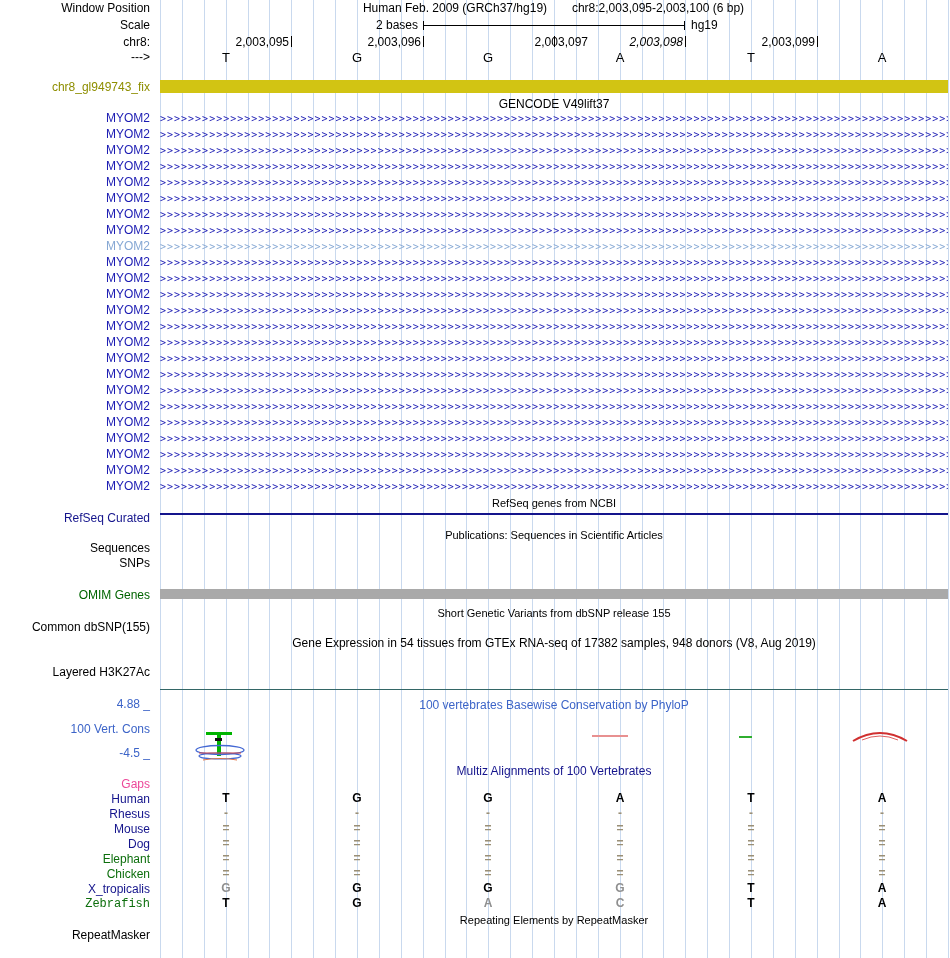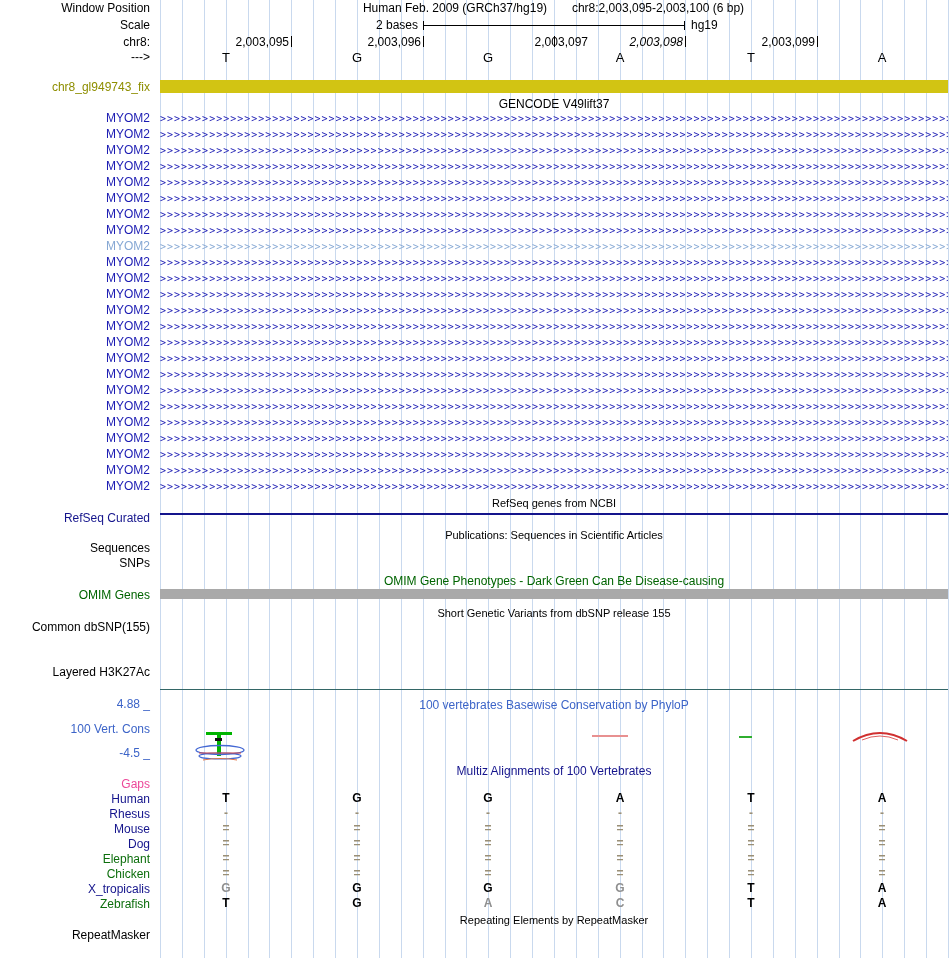--- a/index.html
+++ b/index.html
@@ -97,27 +97,27 @@
   <div class="ctr" style="left:554px;top:97px">GENCODE V49lift37</div>
 
   <div class="ctr s11" style="left:554px;top:496px">RefSeq genes from NCBI</div>
   <div class="bar" id="refseq-dense"></div>
   <div class="glabel navy" style="top:511px">RefSeq Curated</div>
 
   <div class="ctr s11" style="left:554px;top:528px">Publications: Sequences in Scientific Articles</div>
   <div class="glabel" style="top:541px">Sequences</div>
   <div class="glabel" style="top:556px">SNPs</div>
 
-  <div class="ctr green" style="left:554px;top:574px">OMIM Gene Phenotypes - Dark Green Can Be Disease-causing</div>
   <div class="bar" id="omim-bar"></div>
   <div class="glabel green" style="top:588px">OMIM Genes</div>
 
   <div class="ctr s11" style="left:554px;top:606px">Short Genetic Variants from dbSNP release 155</div>
   <div class="glabel" style="top:620px">Common dbSNP(155)</div>
 
+  <div class="ctr" style="left:554px;top:636px">Gene Expression in 54 tissues from GTEx RNA-seq of 17382 samples, 948 donors (V8, Aug 2019)</div>
   <div class="bar" id="h3k-base"></div>
   <div class="glabel" style="top:665px">Layered H3K27Ac</div>
 
   <div class="glabel blue" style="top:697px">4.88 _</div>
   <div class="ctr blue" style="left:554px;top:698px">100 vertebrates Basewise Conservation by PhyloP</div>
   <div class="glabel blue" style="top:722px">100 Vert. Cons</div>
   <div class="glabel blue" style="top:746px">-4.5 _</div>
 
   <svg id="cons-marks" width="950" height="958" viewBox="0 0 950 958">
     <rect x="206" y="732" width="26" height="3" fill="#00b400"></rect>
@@ -246,21 +246,21 @@
       <div class="align-cell mark" style="left: 608px; top: 866px;">=</div>
       <div class="align-cell mark" style="left: 739px; top: 866px;">=</div>
       <div class="align-cell mark" style="left: 870px; top: 866px;">=</div>
       <div class="glabel" style="top: 882px; color: rgb(20, 20, 140);">X_tropicalis</div>
       <div class="align-cell dim" style="left: 214px; top: 881px;">G</div>
       <div class="align-cell" style="left: 345px; top: 881px;">G</div>
       <div class="align-cell" style="left: 476px; top: 881px;">G</div>
       <div class="align-cell dim" style="left: 608px; top: 881px;">G</div>
       <div class="align-cell" style="left: 739px; top: 881px;">T</div>
       <div class="align-cell" style="left: 870px; top: 881px;">A</div>
-      <div class="glabel" style="top: 897px; color: rgb(12, 110, 12);">Zebrafish</div>
+      <div class="glabel" style="top: 897px; color: rgb(12, 110, 12); font-family: Liberation Mono, monospace;">Zebrafish</div>
       <div class="align-cell" style="left: 214px; top: 896px;">T</div>
       <div class="align-cell" style="left: 345px; top: 896px;">G</div>
       <div class="align-cell dim" style="left: 476px; top: 896px;">A</div>
       <div class="align-cell dim" style="left: 608px; top: 896px;">C</div>
       <div class="align-cell" style="left: 739px; top: 896px;">T</div>
       <div class="align-cell" style="left: 870px; top: 896px;">A</div>
     </div>
 </div>
 
 </body></html>

